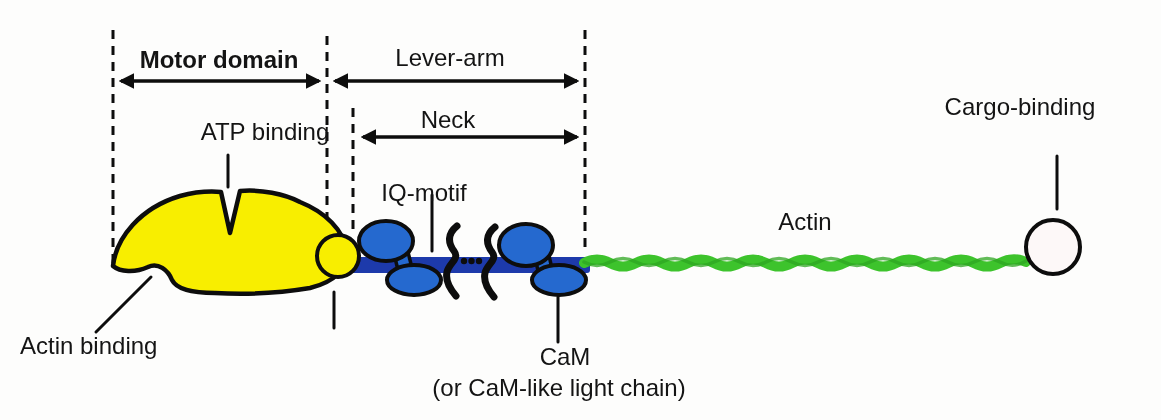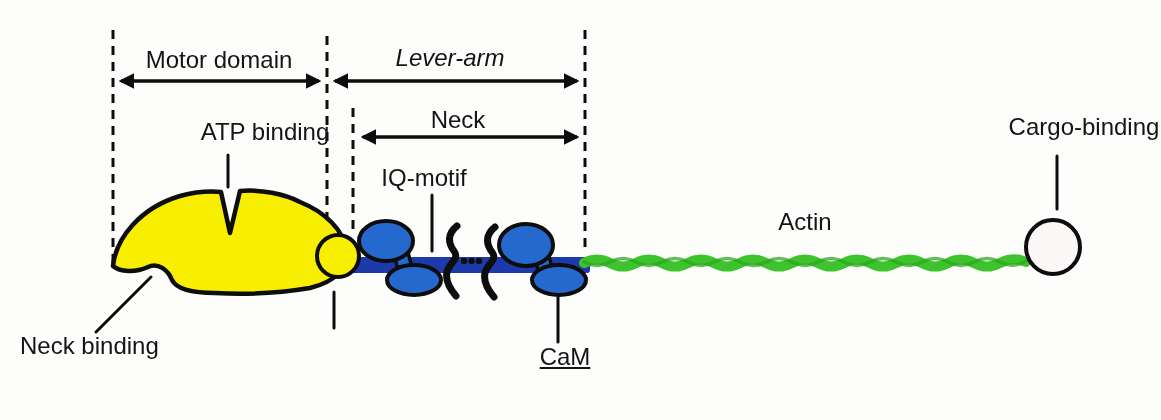--- a/index.html
+++ b/index.html
@@ -95,27 +95,28 @@
     <g stroke="#0d0d0d" stroke-width="3" stroke-linecap="round">
       <line x1="228" y1="155" x2="228" y2="187"></line>
       <line x1="96" y1="332" x2="151" y2="277"></line>
       <line x1="334" y1="292" x2="334" y2="328"></line>
       <line x1="432" y1="195" x2="432" y2="251"></line>
       <line x1="558" y1="297" x2="558" y2="342"></line>
       <line x1="1057" y1="156" x2="1057" y2="209"></line>
     </g>
   </svg>
 
-  <div class="lbl" style="left:219px;top:47px;">Motor domain</div>
-  <div class="lbl" style="left:450px;top:45px;font-style:italic;">Lever-arm</div>
-  <div class="lbl" style="left:458px;top:107px;text-align:center;">Neck</div>
+  <div class="lbl" style="left:219px;top:47px;font-weight:bold;">Motor domain</div>
+  <div class="lbl" style="left:450px;top:45px;">Lever-arm</div>
+  <div class="lbl" style="left:448px;top:107px;text-align:center;">Neck</div>
   <div class="lbl" style="left:229px;top:119px;margin-left:36px;">ATP binding</div>
-  <div class="lbl" style="left:424px;top:165px;">IQ-motif</div>
+  <div class="lbl" style="left:424px;top:180px;">IQ-motif</div>
   <div class="lbl" style="left:805px;top:209px;">Actin</div>
 
-  <div class="lbl" style="left:1084px;top:94px;margin-top:20px;">
+  <div class="lbl" style="left:1020px;top:94px;">
     <span class="line">Cargo-binding</span>
   </div>
 
-  <div class="lbl left-anchor" style="left:20px;top:333px;">Neck binding</div>
-  <div class="lbl" style="left:565px;top:344px;text-decoration:underline;">CaM</div>
+  <div class="lbl left-anchor" style="left:20px;top:333px;">Actin binding</div>
+  <div class="lbl" style="left:565px;top:344px;">CaM</div>
+  <div class="lbl" style="left:559px;top:375px;">(or CaM-like light chain)</div>
 
 </div>
 
 </body></html>

